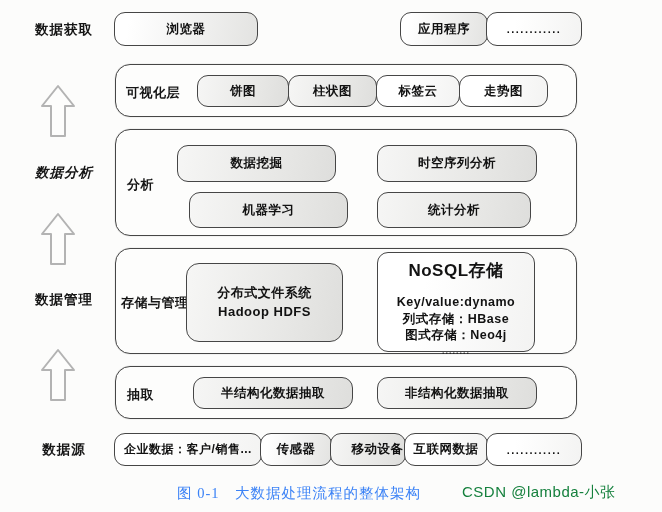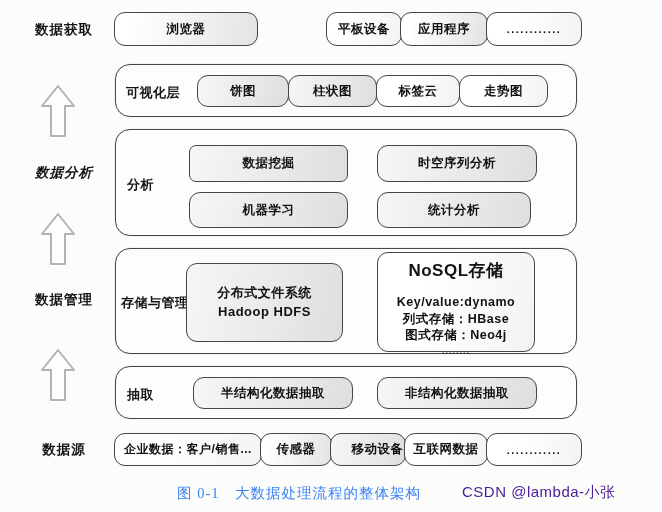--- a/index.html
+++ b/index.html
@@ -29,33 +29,33 @@
     position:absolute; box-sizing:border-box;
     border:1.6px solid #464646; border-radius:11px;
     display:flex; align-items:center; justify-content:center;
     font-size:12.5px; font-weight:bold; letter-spacing:.5px;
     color:#121212; white-space:nowrap;
     background:linear-gradient(100deg,#ffffff 10%,#f0f0ef 60%,#e3e3e1 100%);
   }
   .pill.plain { background:linear-gradient(100deg,#ffffff 30%,#f3f3f2 100%); }
   .pill.gray  { background:linear-gradient(100deg,#f6f6f5 0%,#e6e6e4 70%,#dededc 100%); }
   .pill.dots  { font-size:11px; letter-spacing:1.5px; }
-  .multiline { flex-direction:column; line-height:1.4; font-size:13px; }
+  .multiline { flex-direction:column; line-height:1.4; font-size:13px;border-radius:13px; }
   .nosql {
     flex-direction:column; justify-content:flex-start;
     padding-top:7px; line-height:1.32; font-size:12.5px;
   }
   .nosql .t { font-size:17px; margin-bottom:12px; }
   .nosql .d { font-size:9px; letter-spacing:1px; margin-top:2px; color:#222; }
   .caption {
     position:absolute; font-family:"Liberation Serif","DejaVu Serif",serif;
     font-size:14.5px; color:#3b82f6; letter-spacing:1px; white-space:nowrap;
   }
   .watermark {
-    position:absolute; font-size:15px; color:#4c1d95;
+    position:absolute; font-size:15px; color:#15803d;
     letter-spacing:.5px; white-space:nowrap;
   }
 </style>
 </head>
 <body>
 
 <div class="page">
 
   <div class="stage" style="top:21px;">数据获取</div>
   <div class="stage" style="top:164px;font-style:italic;">数据分析</div>
@@ -66,34 +66,33 @@
     <polygon points="18,2 34,22 25,22 25,52 11,52 11,22 2,22" fill="#fdfdfc" stroke="#b3b3b3" stroke-width="2" stroke-linejoin="round"></polygon>
   </svg>
   <svg class="arrow" style="top:212px;" viewBox="0 0 36 54">
     <polygon points="18,2 34,22 25,22 25,52 11,52 11,22 2,22" fill="#fdfdfc" stroke="#b3b3b3" stroke-width="2" stroke-linejoin="round"></polygon>
   </svg>
   <svg class="arrow" style="top:348px;" viewBox="0 0 36 54">
     <polygon points="18,2 34,22 25,22 25,52 11,52 11,22 2,22" fill="#fdfdfc" stroke="#b3b3b3" stroke-width="2" stroke-linejoin="round"></polygon>
   </svg>
 
   <div class="pill" style="left:114px; top:12px; width:144px; height:34px;">浏览器</div>
-  <div class="pill plain" style="left:326px; top:12px; width:76px;  height:34px;">平板设备</div>
   <div class="pill" style="left:400px; top:12px; width:88px;  height:34px;">应用程序</div>
   <div class="pill plain dots" style="left:486px; top:12px; width:96px; height:34px;">............</div>
 
   <div class="frame" style="left:115px; top:64px; width:462px; height:53px;"></div>
   <div class="frame-label" style="left:126px; top:84px;">可视化层</div>
   <div class="pill gray" style="left:197px; top:75px; width:92px; height:32px;">饼图</div>
   <div class="pill gray" style="left:288px; top:75px; width:89px; height:32px;">柱状图</div>
   <div class="pill plain" style="left:376px; top:75px; width:84px; height:32px;">标签云</div>
   <div class="pill plain" style="left:459px; top:75px; width:89px; height:32px;">走势图</div>
 
   <div class="frame" style="left:115px; top:129px; width:462px; height:107px;"></div>
   <div class="frame-label" style="left:127px; top:176px;">分析</div>
-  <div class="pill gray" style="left:189px; top:145px; width:159px; height:37px;border-radius:7px;">数据挖掘</div>
+  <div class="pill gray" style="left:177px; top:145px; width:159px; height:37px;">数据挖掘</div>
   <div class="pill gray" style="left:377px; top:145px; width:160px; height:37px;">时空序列分析</div>
   <div class="pill gray" style="left:189px; top:192px; width:159px; height:36px;">机器学习</div>
   <div class="pill gray" style="left:377px; top:192px; width:154px; height:36px;">统计分析</div>
 
   <div class="frame" style="left:115px; top:248px; width:462px; height:106px;"></div>
   <div class="frame-label" style="left:121px; top:294px;">存储与管理</div>
   <div class="pill gray multiline" style="left:186px; top:263px; width:157px; height:79px;">
     <span>分布式文件系统</span>
     <span>Hadoop HDFS</span>
   </div>

